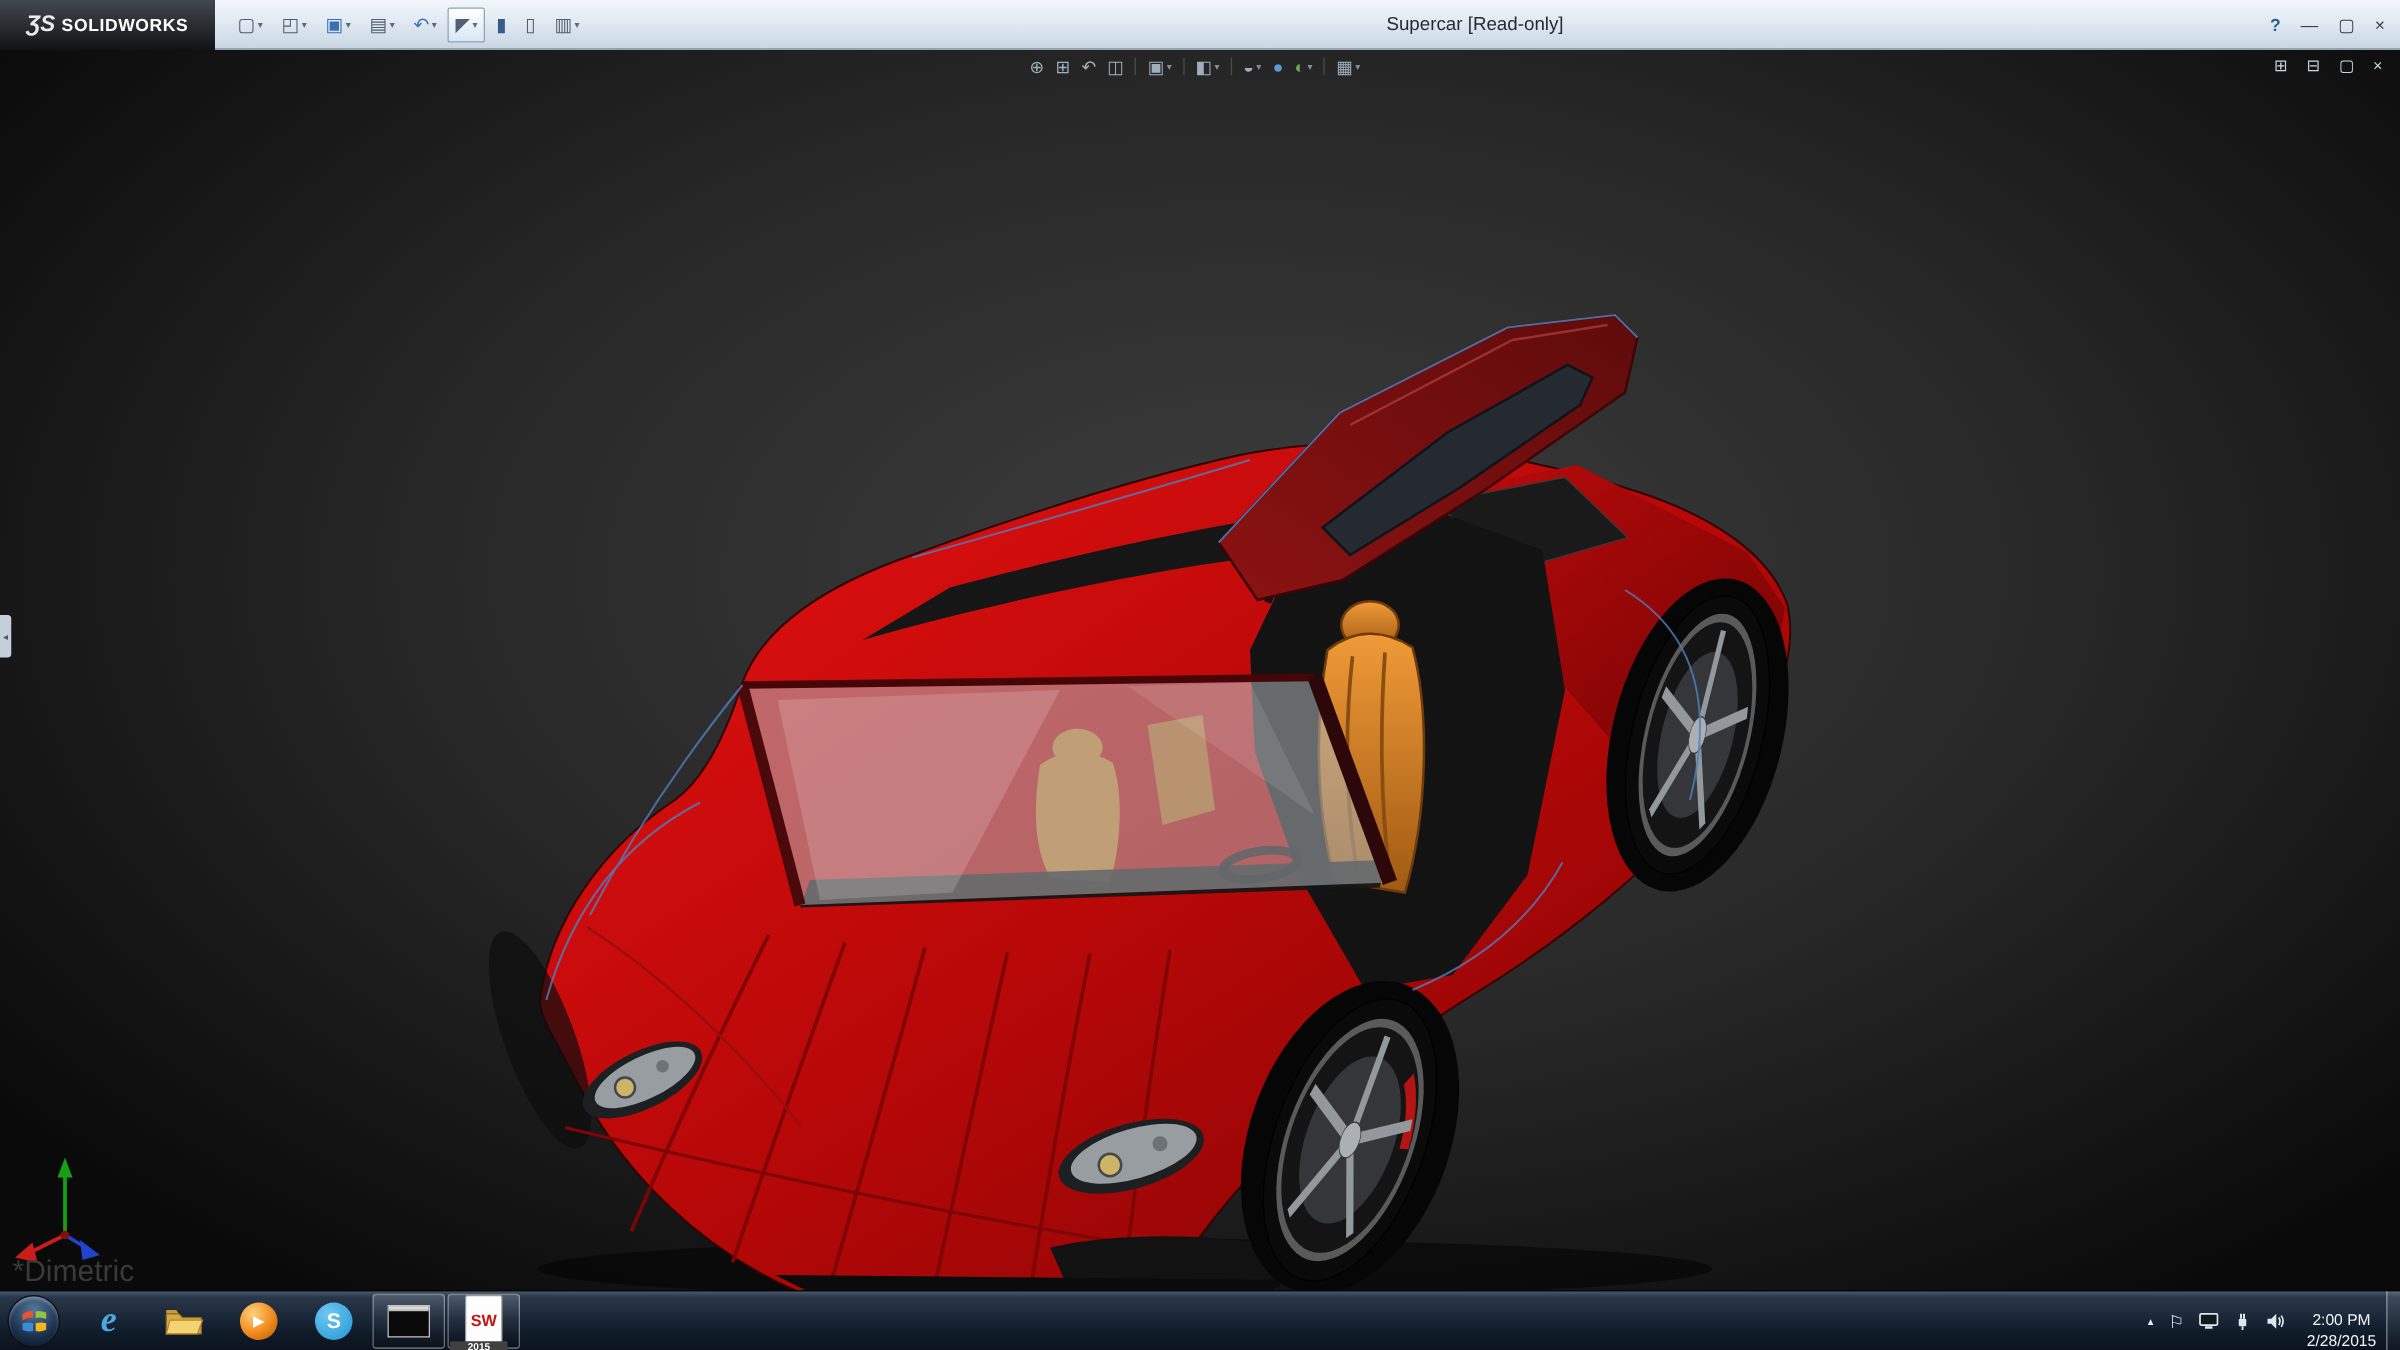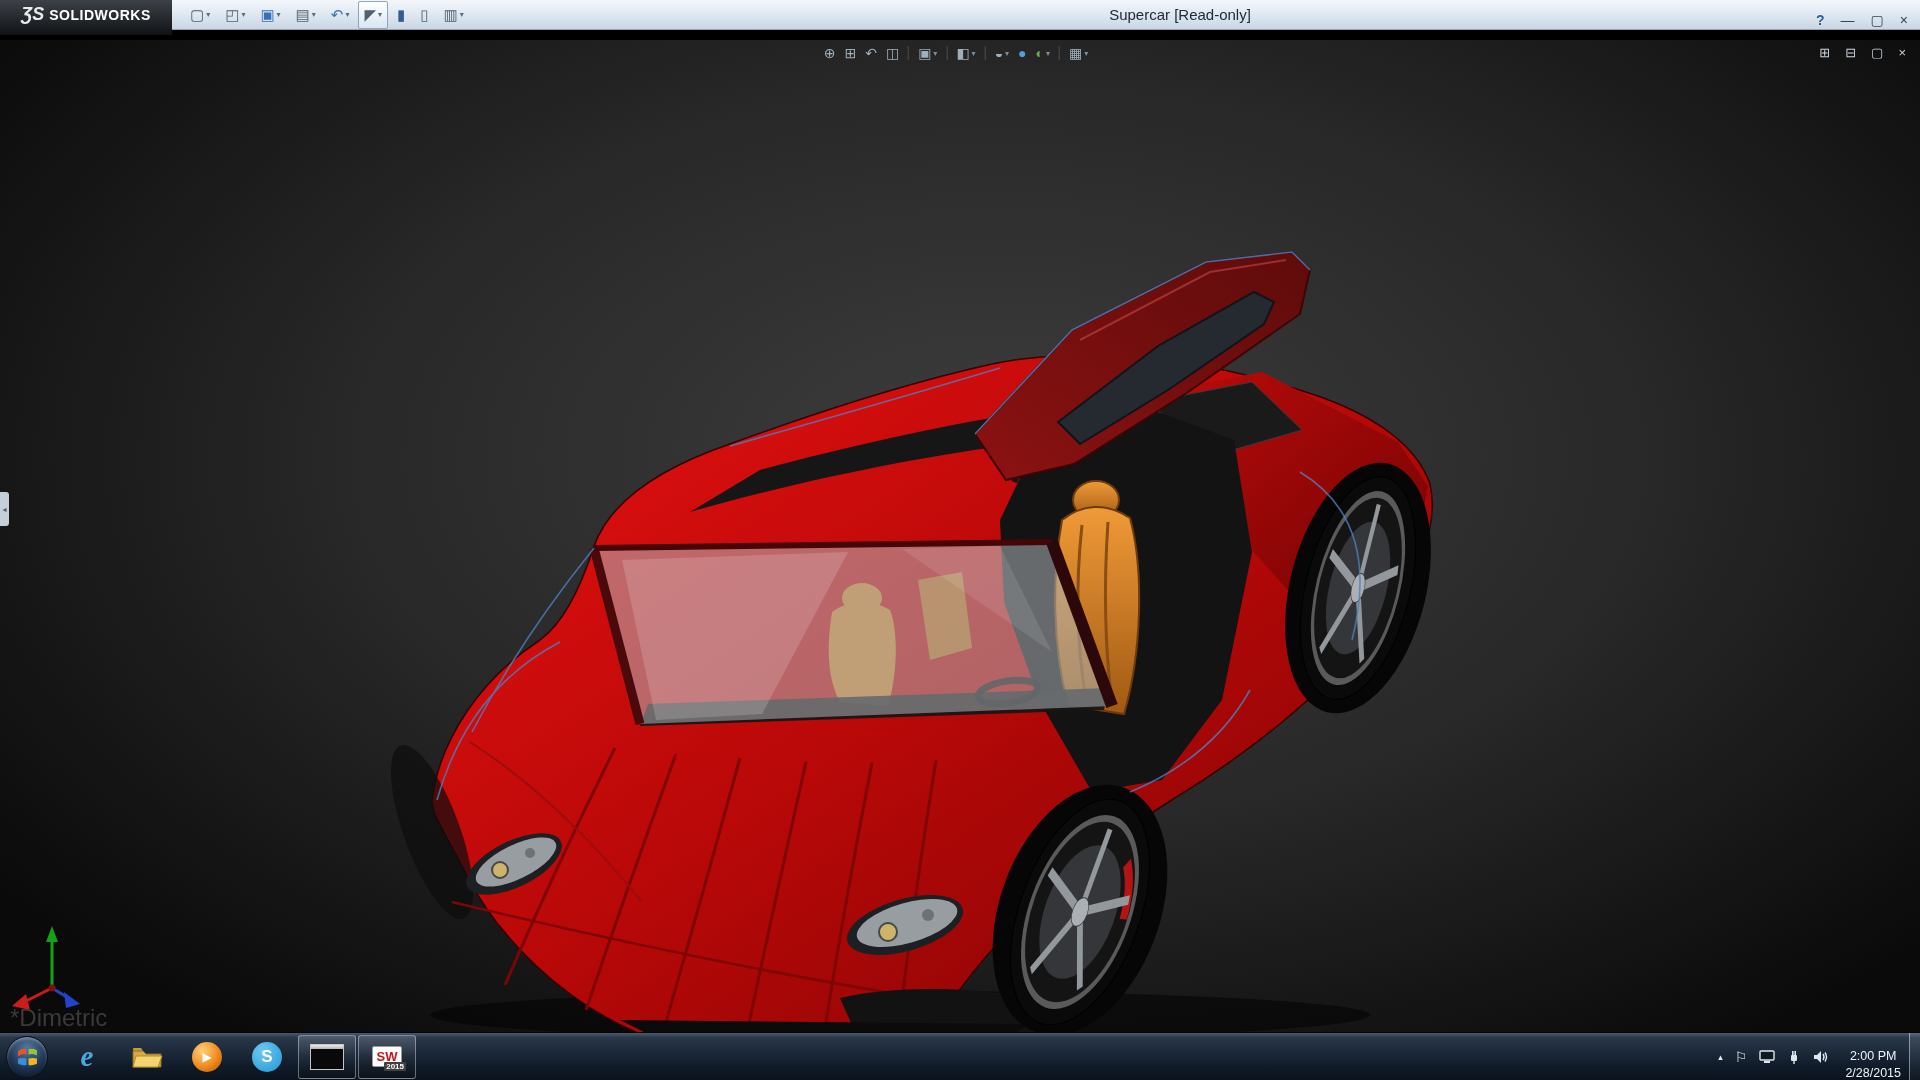--- a/index.html
+++ b/index.html
@@ -1,21 +1,21 @@
 <!DOCTYPE html>
 <html><head>
 <meta charset="utf-8">
 <style>
   * { box-sizing: border-box; margin: 0; padding: 0; }
   html,body { width:1920px; height:1080px; overflow:hidden; background:#000;
               font-family:"Liberation Sans", sans-serif; }
   .screen { position:relative; width:1920px; height:1080px; }
 
   
-  .titlebar { position:absolute; top:0; left:0; right:0; height:30px;
+  .titlebar { position:absolute; top:0; left:0; right:0; height:40px;
     background:linear-gradient(#f3f7fb,#dfe8f1 50%,#c9d6e3);
     border-bottom:1px solid #96a4b3; display:flex; align-items:center; z-index:6; }
   .brand { height:40px; width:172px; background:linear-gradient(#43484f,#101215);
     display:flex; align-items:center; justify-content:center; gap:5px; flex:0 0 auto; }
   .brand-mark { color:#e9ecef; font-weight:bold; font-style:italic; font-size:18px; }
   .brand-name { color:#fff; font-weight:bold; font-size:14px; letter-spacing:.5px; }
   .toolbar { display:flex; align-items:center; margin-left:12px; gap:3px; }
   .tb-btn { display:flex; align-items:center; gap:2px; height:28px; padding:0 5px;
     background:none; border:1px solid transparent; font-size:15px; color:#51606e; cursor:default; }
   .tb-btn.pressed { border-color:#8fa5ba; background:linear-gradient(#ffffff,#d9e6f2);
@@ -68,25 +68,25 @@
     font-family:"Liberation Serif", serif; line-height:1; }
   .wmp { width:30px; height:30px; border-radius:50%; color:#fff; font-size:12px;
     background:radial-gradient(circle at 35% 30%, #ffd27a, #f08a1d 55%, #b05607);
     display:flex; align-items:center; justify-content:center; }
   .skype { width:30px; height:30px; border-radius:50%; color:#fff; font-weight:bold; font-size:17px;
     background:radial-gradient(circle at 35% 30%, #6fc8f0, #1f97d4);
     display:flex; align-items:center; justify-content:center; }
   .cmd { width:34px; height:26px; background:#090909; border:1px solid #c6c6c6; }
   .cmd::before { content:""; display:block; height:4px;
     background:linear-gradient(#ececec,#b5b5b5); }
-  .sw-ic { width:30px; height:21px; background:#fdfdfd; border:1px solid #9a9a9a; border-radius:2px;
+  .sw-ic { width:30px; height:42px; background:#fdfdfd; border:1px solid #9a9a9a; border-radius:2px;
     color:#c01818; font-weight:bold; font-size:13px; position:relative;
     display:flex; align-items:center; justify-content:center; }
   .sw-badge { position:absolute; right:-5px; bottom:-5px; background:#404040; color:#fff;
-    font-size:8px; font-weight:bold; padding:0 2px; border-radius:1px; }
+    font-size:8px; font-weight:bold; padding:0 14px; border-radius:1px; }
   .tray { margin-left:auto; display:flex; align-items:center; gap:12px; color:#e4ebf2; }
   .tray-chevron { font-size:9px; cursor:default; }
   .tray-flag { font-size:14px; cursor:default; }
   .tray svg { display:block; }
   .clock { text-align:center; font-size:12.5px; line-height:1.3; color:#eef3f8;
     margin:16px 8px 0 4px; cursor:default; }
   .show-desktop { width:11px; height:48px; border-left:1px solid rgba(255,255,255,.45);
     background:linear-gradient(rgba(255,255,255,.10),rgba(255,255,255,.02)); }
 </style>
 </head>

